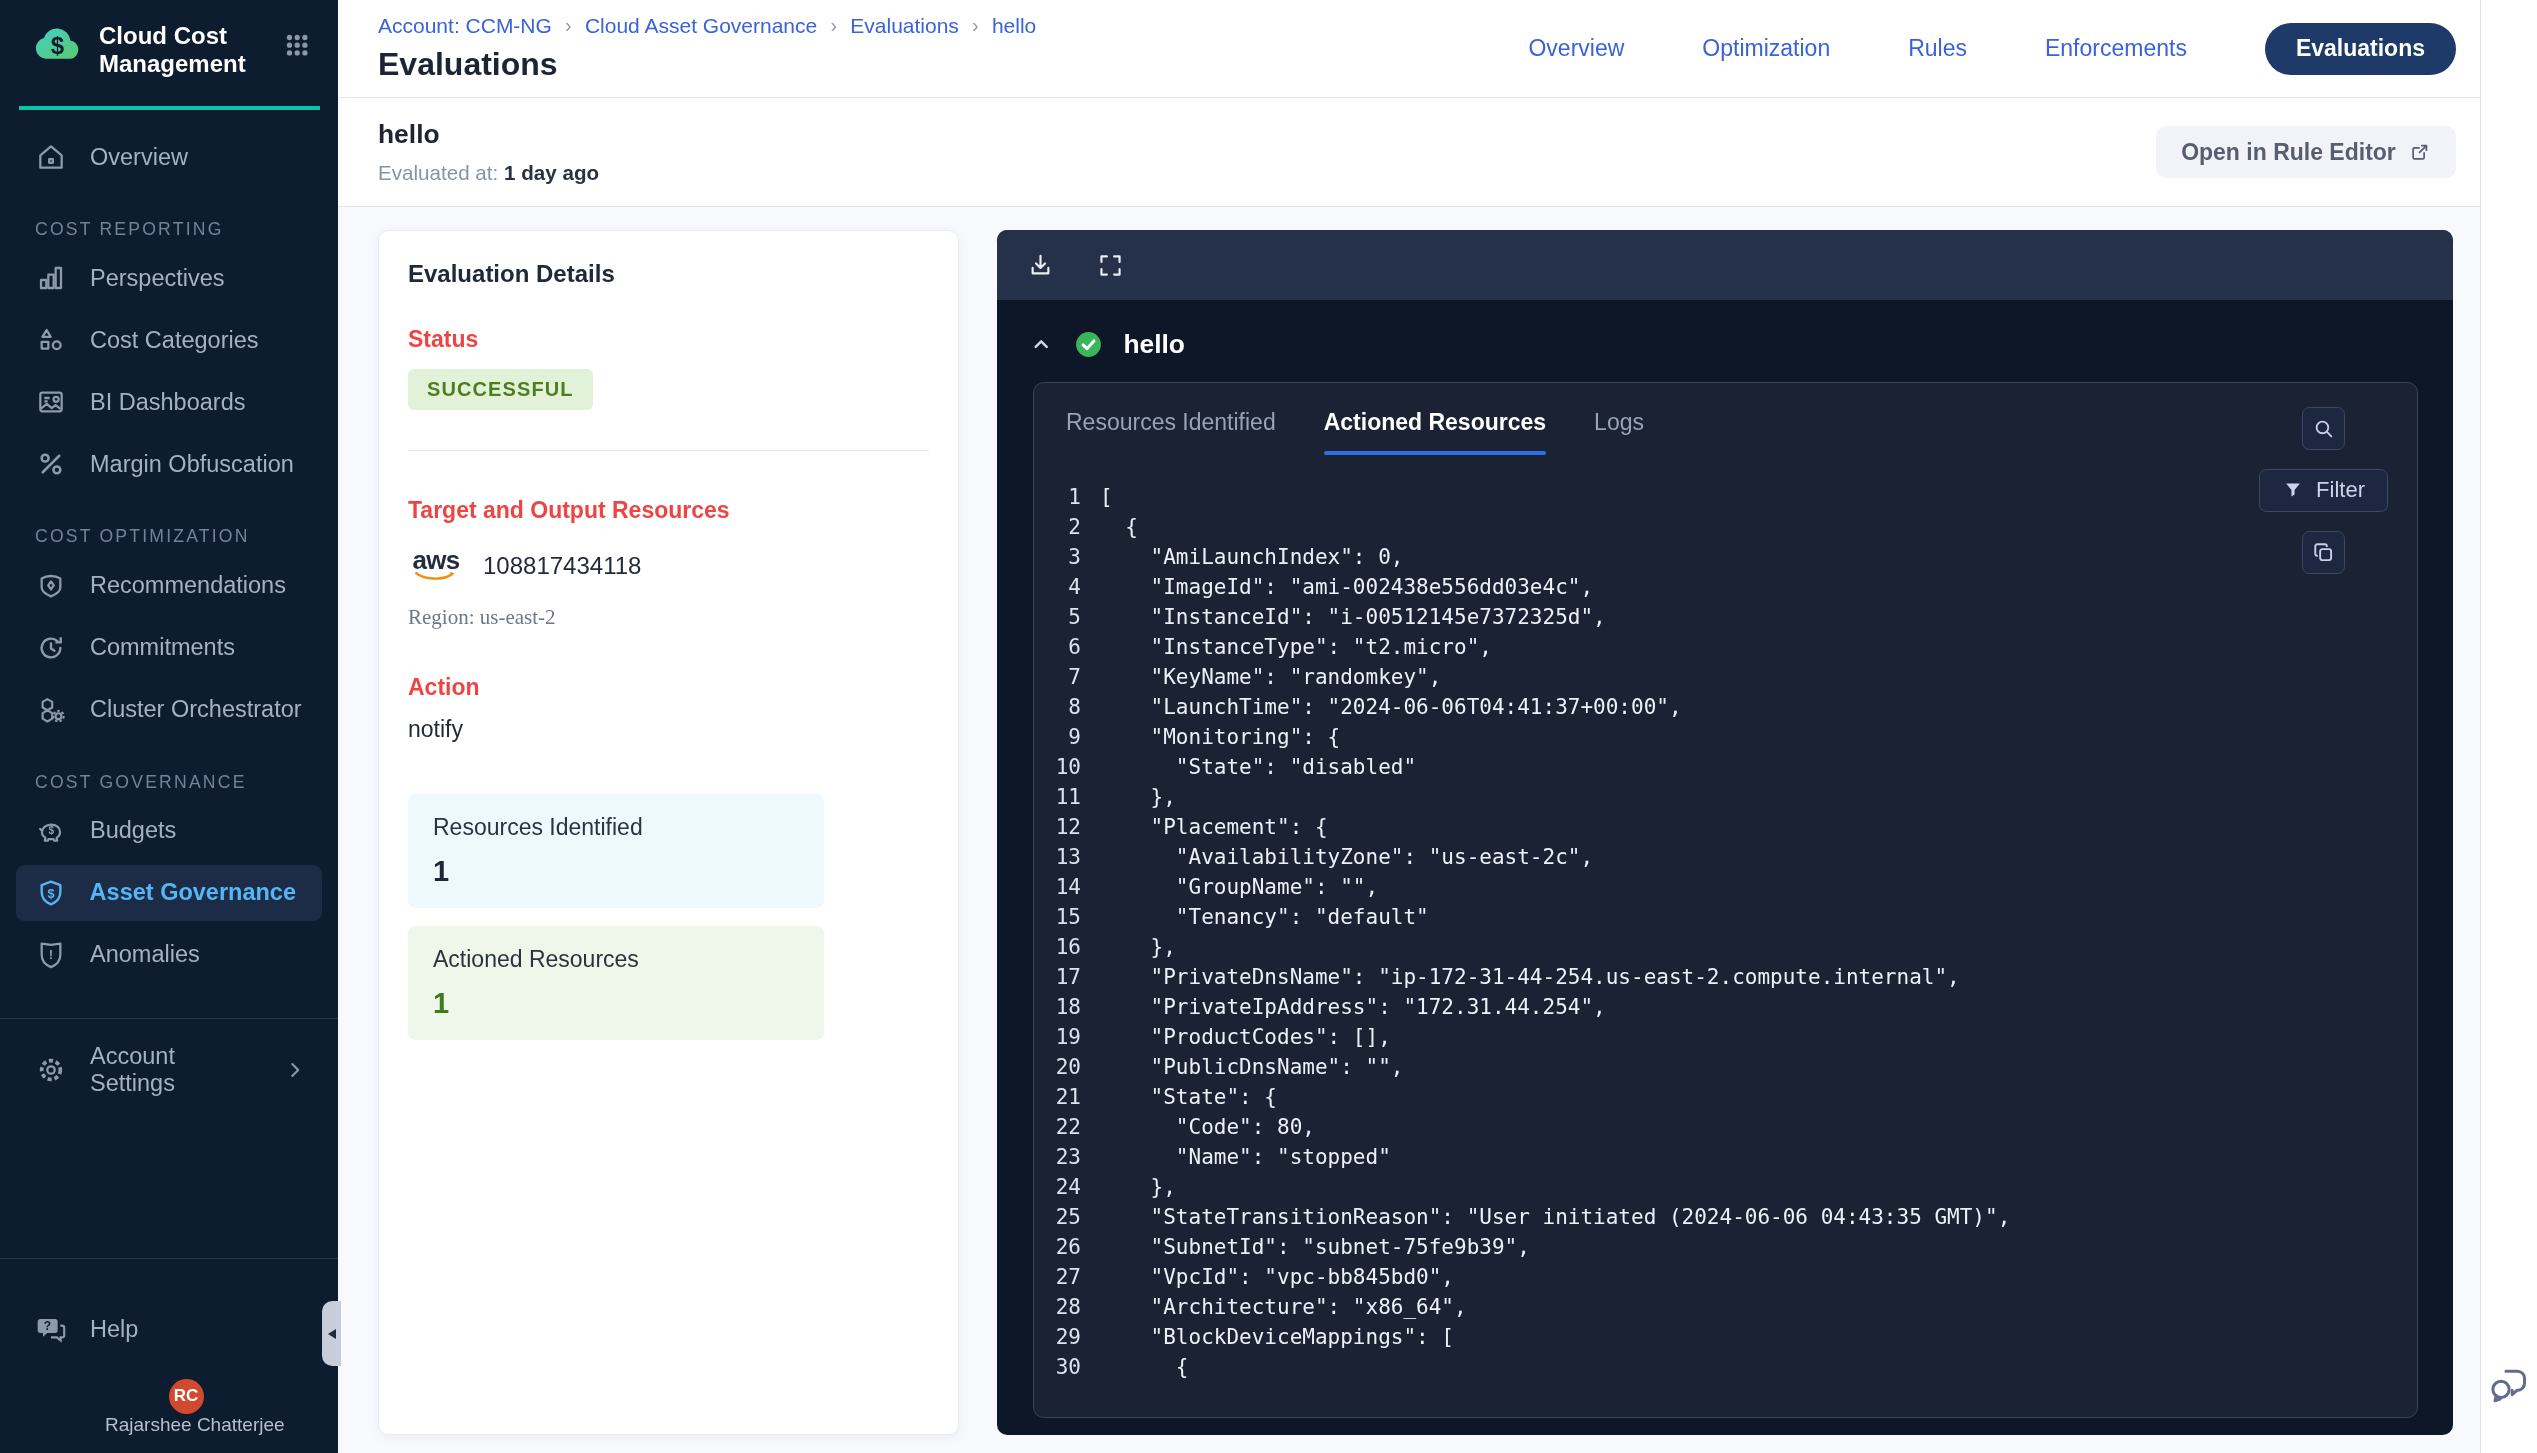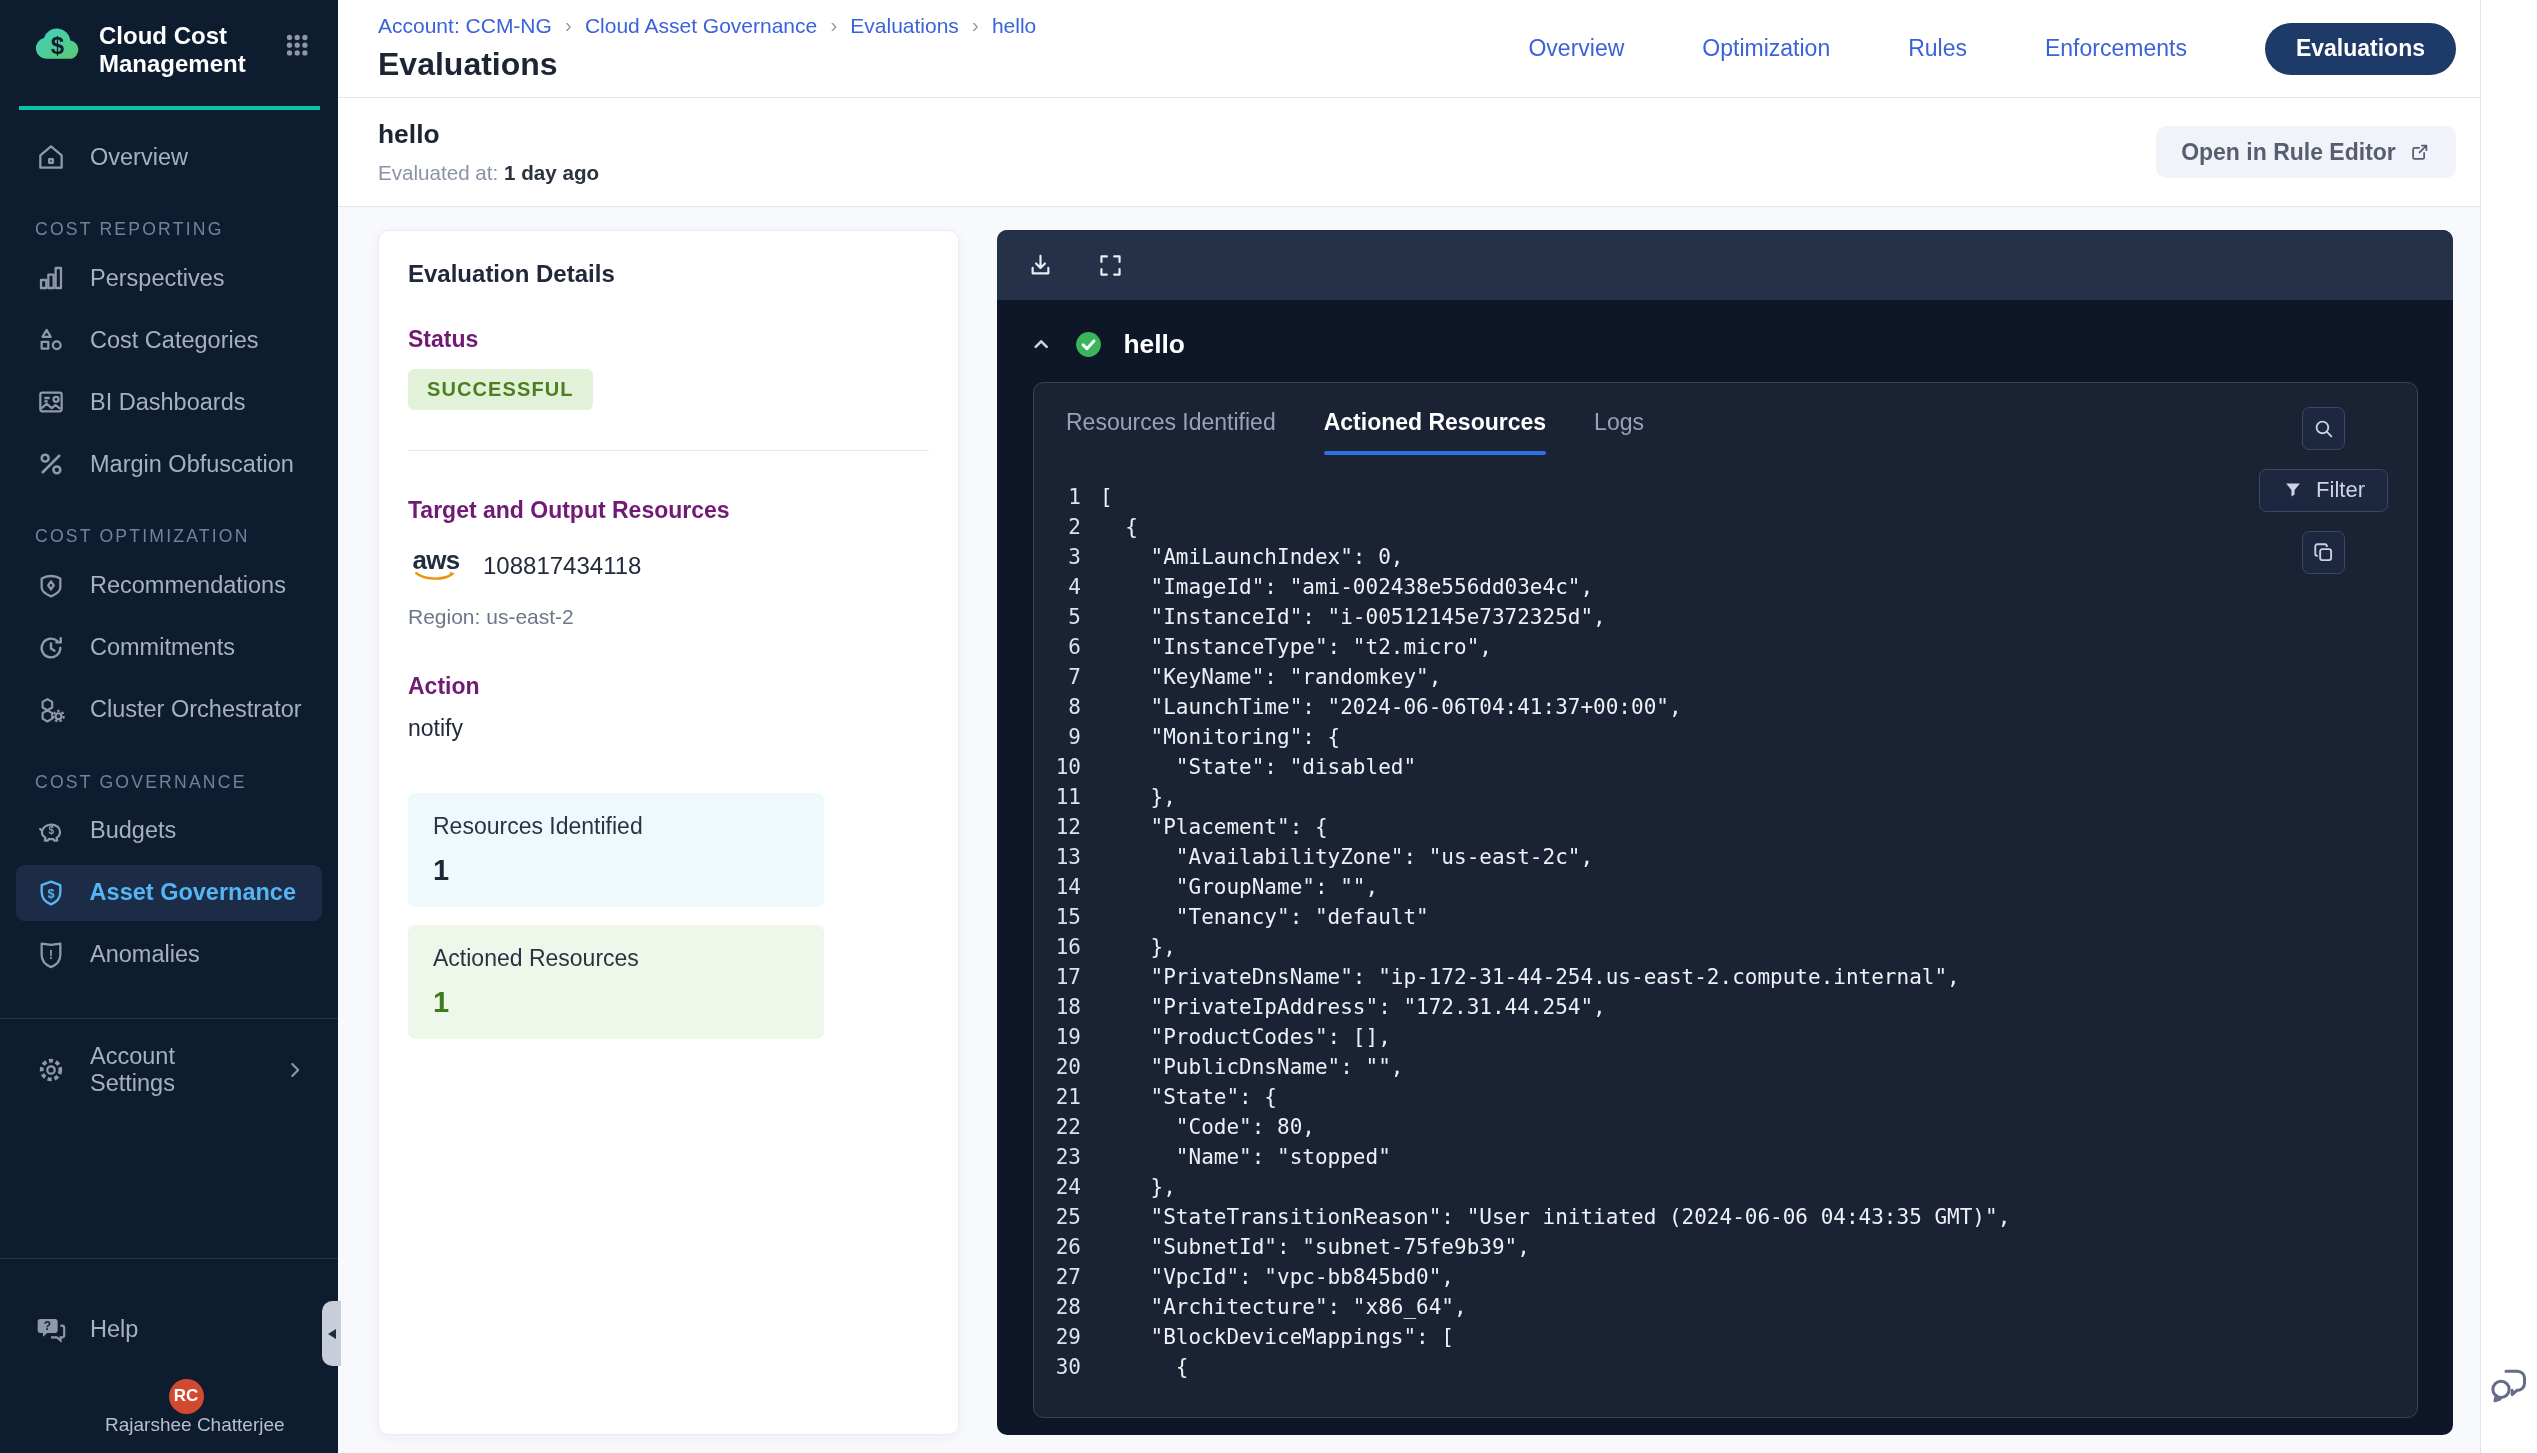--- a/index.html
+++ b/index.html
@@ -99,33 +99,33 @@
 
   
   .content { position:absolute; left:338px; top:207px; width:2200px; height:1247px; background:#f8f9fd; }
 
   .details-card {
     position:absolute; left:40px; top:23px; width:581px; height:1205px;
     background:#fff; border:0.7px solid #e9ebf1; border-radius:10.3px;
     box-shadow:0 2.9px 10.3px rgba(35,48,77,.05); padding:29px 29px;
   }
   .card-title { font-size:24px; font-weight:700; color:#202839; }
-  .fld-label { font-size:23px; font-weight:700; color:#701a75; }
+  .fld-label { font-size:23px; font-weight:700; color:#ef4444; }
   .status-label { margin-top:38px; }
   .badge {
     display:inline-block; margin-top:16px; background:#e2f2d8; color:#4e7d20;
     font-size:20px; font-weight:700; letter-spacing:1.1px; padding:8.8px 19px; border-radius:5.9px;
   }
   .card-div { height:0.7px; background:#e4e7ee; margin-top:40px; }
   .target-label { margin-top:47px; }
   .aws-row { display:flex; align-items:center; gap:19px; margin-top:25px; }
   .aws-logo { display:flex; flex-direction:column; align-items:center; width:56px; }
   .aws-word { font-size:26px; font-weight:800; color:#222e3e; letter-spacing:-0.7px; line-height:.85; }
   .acct-id { font-size:24px; color:#232a3b; }
-  .region { margin-top:22px; font-size:21px; color:#6e7689; }
+  .region { margin-top:22px; font-size:21px; color:#6e7689;font-family:Liberation Serif, serif; }
   .action-label { margin-top:44px; }
   .action-value { margin-top:14.7px; font-size:23px; color:#232a3b; }
   .res-box { width:416px; border-radius:7.3px; padding:20.6px 25px; }
   .res-box.identified { background:#eef9fd; margin-top:51px; }
   .res-box.actioned { background:#eef7e9; margin-top:17.6px; }
   .res-label { font-size:23px; color:#2a3342; }
   .res-value { font-size:29px; font-weight:700; color:#1f2637; margin-top:13.2px; }
   .res-value.green { color:#3c7c1e; }
 
   

